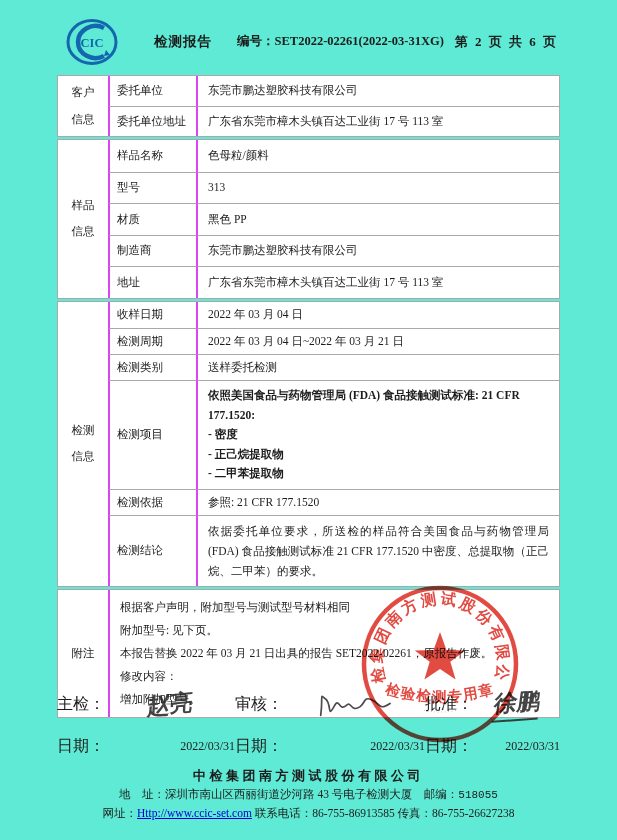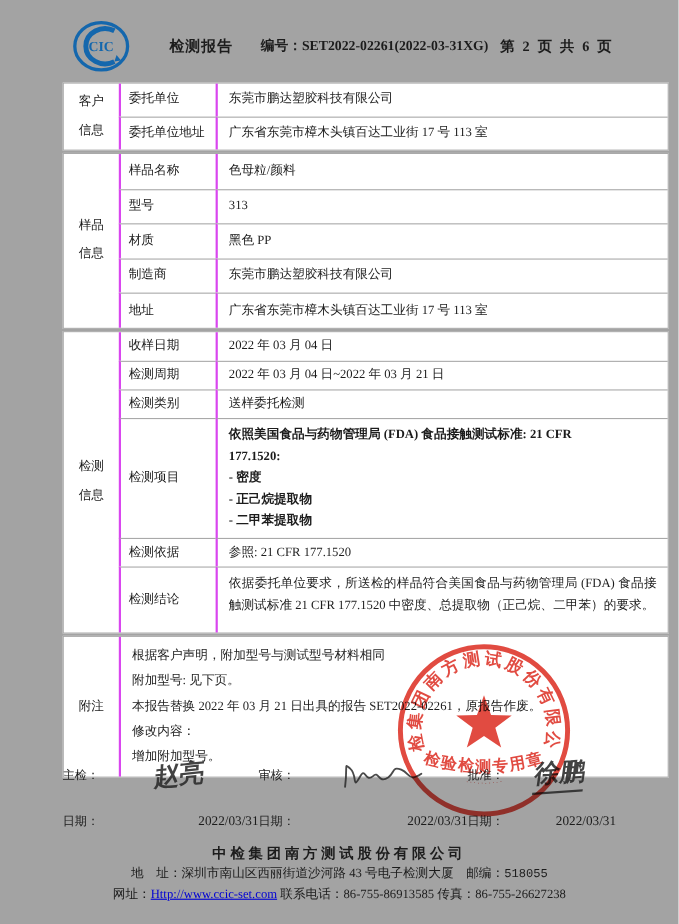--- a/index.html
+++ b/index.html
@@ -2,31 +2,31 @@
 <html><head>
 <meta charset="utf-8">
 <style>
   * { margin:0; padding:0; box-sizing:border-box; }
   html,body { background:#ffffff; }
   body {
     width:617px; height:840px;
     font-family:"Liberation Serif","DejaVu Serif",serif;
     color:#1c1c1c;
   }
-  .page { position:relative; width:617px; height:840px; background:#a3a3a3; overflow:hidden; }
+  .page { position:relative; width:617px; height:840px; background:#5eead4; overflow:hidden; }
 
   
   .header { position:absolute; top:16px; left:57px; width:503px; height:50px; }
   .logo { position:absolute; left:6px; top:2px; }
   .hd-title { position:absolute; left:97px; top:17px; font-size:13.5px; font-weight:bold; letter-spacing:1px; }
   .hd-no { position:absolute; left:180px; top:17px; font-size:12.5px; font-weight:bold; }
   .hd-pages { position:absolute; right:2px; top:17px; font-size:13px; font-weight:bold; letter-spacing:2px; }
 
   
-  .tables { position:absolute; top:75px; left:57px; width:551px; }
+  .tables { position:absolute; top:75px; left:57px; width:503px; }
   .sec { display:grid; border:1px solid #a9a9a9; margin-bottom:2px; background:#fff; }
   .sec3 { grid-template-columns:50px 88px 1fr; }
   .sec2 { grid-template-columns:50px 1fr; }
   .cell { font-size:11.5px; display:flex; align-items:center; padding:4px 7px; line-height:1.5; }
   .val  { padding:4px 10px; }
   .bl { border-left:2px solid #d946ef; }
   .bt { border-top:1px solid #a9a9a9; }
   .group { flex-direction:column; justify-content:center; gap:9px; align-items:center; padding:4px 2px; }
   .r31 { min-height:30px; }
   .r32 { min-height:31.5px; }
@@ -34,21 +34,21 @@
   .multiline { display:block; padding:5px 10px; }
   .multiline div { line-height:19.5px;font-weight:bold; }
   .para { display:block; padding:5px 10px; line-height:20px; text-align:justify; min-height:60px; }
   .notes { display:block; padding:6px 10px; }
   .notes div { line-height:23px; }
 
   
   .sigs { position:absolute; top:681px; left:57px; width:503px; display:grid; grid-template-columns:178px 190px 135px; }
   .sig-col { position:relative; height:78px; }
   .sig-row { display:flex; align-items:center; height:46px; }
-  .sig-role { font-size:11px; flex:0 0 auto; }
+  .sig-role { font-size:16px; flex:0 0 auto; }
   .sig-slot { flex:1; display:flex; justify-content:center; align-items:center; }
   .hand { font-family:"DejaVu Sans",sans-serif; font-weight:bold; font-size:23px; color:#2a2a2a; transform:rotate(-6deg) skewX(-9deg); white-space:nowrap; opacity:.88; }
   .hand-underline { border-bottom:2px solid #2a2a2a; padding-bottom:1px; transform:rotate(-4deg) skewX(-12deg); }
   .scribble { transform:rotate(-4deg); }
   .date-row { display:flex; align-items:center; height:22px; margin-top:8px; }
   .date-val { flex:1; text-align:right; font-size:12px; }
 
   
   .stamp { position:absolute; left:358px; top:582px; width:164px; height:164px; mix-blend-mode:multiply; opacity:.92; pointer-events:none; }
 

